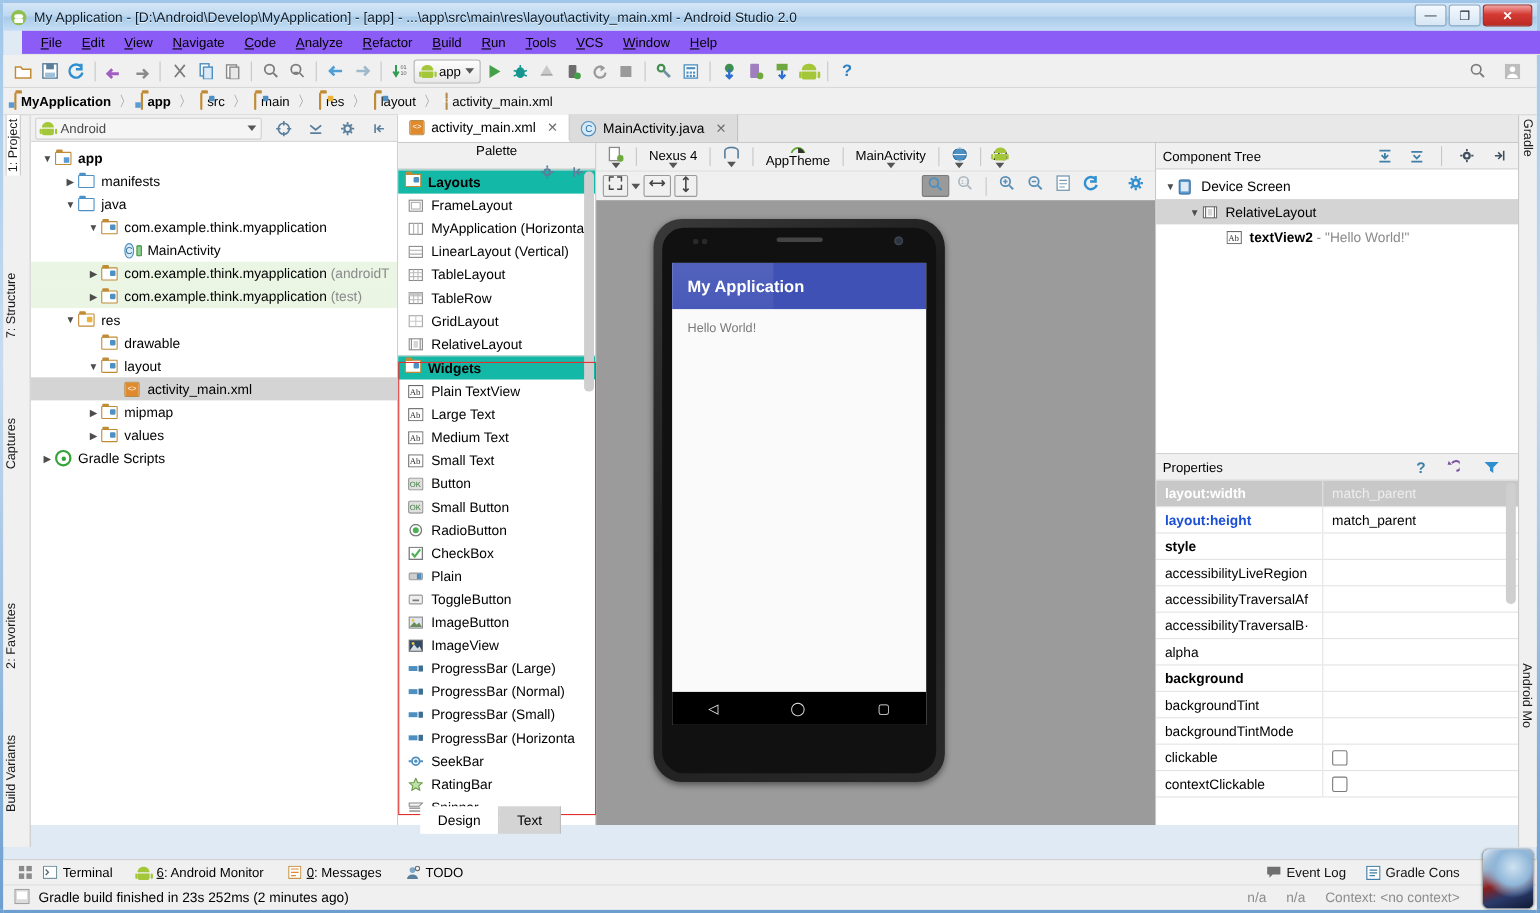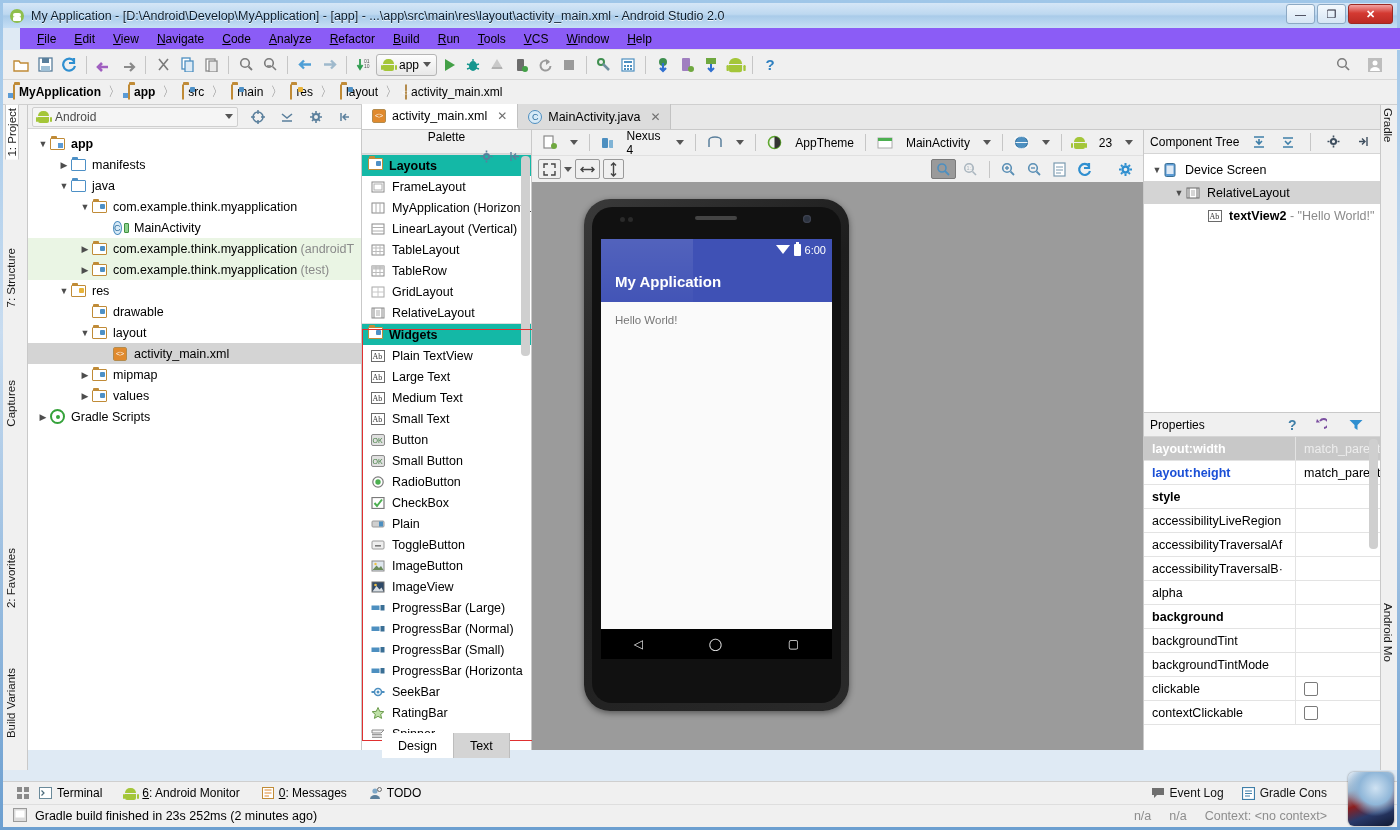--- a/index.html
+++ b/index.html
@@ -162,21 +162,21 @@
   }
   .pitem { height:21px; display:flex; align-items:center; gap:6px; padding-left:8px; font-size:12.5px; white-space:nowrap; overflow:hidden;}
   .pico { width:16px;height:14px;flex:0 0 16px; display:flex;align-items:center;justify-content:center;}
   .red-box { position:absolute; left:0; top:199px; width:180px; height:412px; border:1.5px solid #e03030; pointer-events:none; }
   .pal-scroll { position:absolute; right:1px; top:26px; width:9px; height:200px; background:#cfcfcf; border-radius:4px;}
 
   
   .design-col { flex:1; display:flex; flex-direction:column; background:#f0f0f0;}
   .dtoolbar1 { height:26px; display:flex; align-items:center; gap:3px; padding:0 6px; border-bottom:1px solid #e0e0e0;}
   .dtoolbar2 { height:26px; display:flex; align-items:center; gap:3px; padding:0 6px;}
-  .dbtn { height:20px; display:flex; align-items:center; gap:13px; padding:0 4px; font-size:12px; border-radius:2px;}
+  .dbtn { height:20px; display:flex; align-items:center; gap:0; padding:0 4px; font-size:12px; border-radius:2px;flex-direction:column;}
   .dbtn.outline { border:1px solid #9a9a9a; }
   .dsep { width:1px; height:17px; background:#c6c6c6; margin:0 4px;}
   .canvas { flex:1; background:#9b9b9b; position:relative; overflow:hidden; }
 
   
   .phone {
     position:absolute; left:52px; top:17px; width:265px; height:512px;
     background:linear-gradient(135deg,#3a3a3a,#1d1d1d 40%,#2a2a2a);
     border-radius:26px; box-shadow:0 2px 6px rgba(0,0,0,.45);
     padding:8px;
@@ -1101,25 +1101,20 @@
           </span>
         </div>
 
         <div class="canvas">
           <div class="phone">
             <div class="phone-inner">
               <div class="phone-speaker"></div>
               <div class="phone-cam"></div>
               <div class="phone-sensors"></div>
               <div class="screen">
-                <div class="statusbar">
-                  <span class="wifi-tri"></span>
-                  <span class="batt"></span>
-                  <span>6:00</span>
-                </div>
                 <div class="appbar">
                   <span>My Application</span>
                 </div>
                 <div class="appbar-sheen"></div>
                 <div class="hello">Hello World!</div>
                 <div class="navbar">
                   <span>◁</span>
                   <span>◯</span>
                   <span>▢</span>
                 </div>

